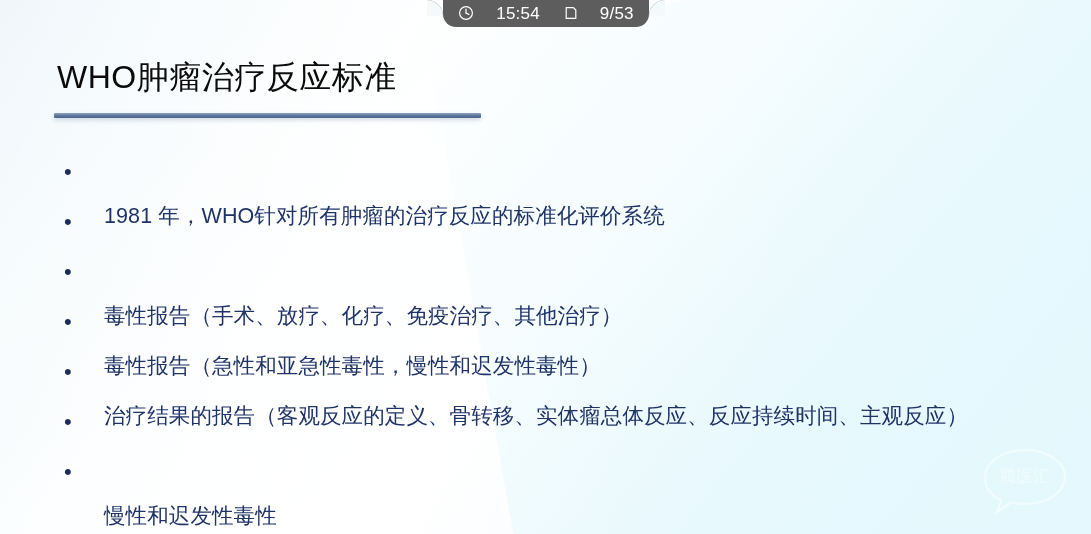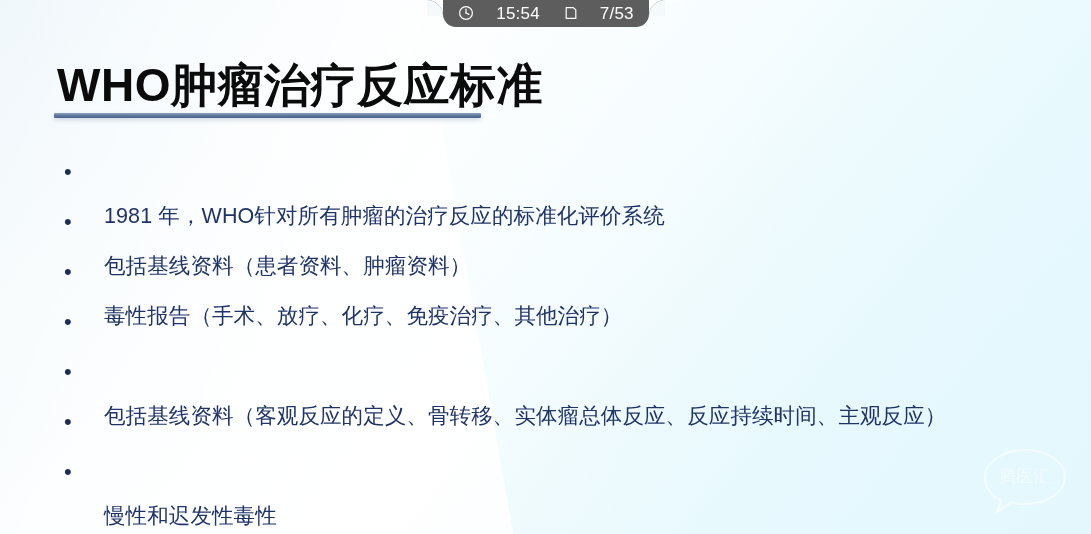--- a/index.html
+++ b/index.html
@@ -105,22 +105,22 @@
 
   .status-icon { display: inline-flex; align-items: center; }
   .status-text { line-height: 1; font-family: "Liberation Sans", sans-serif; }
   .status-time { margin-right: 2px; }
 
   
   .title {
     position: absolute;
     left: 57px;
     top: 60px;
-    font-size: 46px;
-    font-weight: bold;
+    font-size: 32px;
+    font-weight: normal;
     color: #0b0b0b;
     letter-spacing: 0.5px;
     line-height: 1.1;
     white-space: nowrap;
     z-index: 10;
   }
   .title-rule {
     position: absolute;
     left: 54px;
     top: 113px;
@@ -193,46 +193,46 @@
           <line x1="8" y1="8" x2="8" y2="4.2" stroke="#ffffff" stroke-width="1.2" stroke-linecap="round"></line>
           <line x1="8" y1="8" x2="10.8" y2="9.4" stroke="#ffffff" stroke-width="1.2" stroke-linecap="round"></line>
         </svg>
       </span>
       <span class="status-text status-time">15:54</span>
       <span class="status-icon">
         <svg width="14" height="16" viewBox="0 0 14 16">
           <path d="M2.2 2.6 h7.2 l2.4 2.4 v8.4 h-9.6 z" fill="none" stroke="#ffffff" stroke-width="1.2" stroke-linejoin="round"></path>
         </svg>
       </span>
-      <span class="status-text">7/53</span>
+      <span class="status-text">9/53</span>
     </div>
   </div>
 
   <div class="title">WHO肿瘤治疗反应标准</div>
   <div class="title-rule"></div>
 
   <div class="bullets">
     <div class="bullet-row">
       <span class="bullet-dot">•</span>
       <span class="bullet-text">1981 年，WHO针对所有肿瘤的治疗反应的标准化评价系统</span>
     </div>
     <div class="bullet-row">
       <span class="bullet-dot">•</span>
-      <span class="bullet-text">包括基线资料（患者资料、肿瘤资料）</span>
     </div>
     <div class="bullet-row">
       <span class="bullet-dot">•</span>
       <span class="bullet-text">毒性报告（手术、放疗、化疗、免疫治疗、其他治疗）</span>
     </div>
     <div class="bullet-row">
       <span class="bullet-dot">•</span>
-    </div>
-    <div class="bullet-row">
-      <span class="bullet-dot">•</span>
-      <span class="bullet-text">包括基线资料（客观反应的定义、骨转移、实体瘤总体反应、反应持续时间、主观反应）</span>
+      <span class="bullet-text">毒性报告（急性和亚急性毒性，慢性和迟发性毒性）</span>
+    </div>
+    <div class="bullet-row">
+      <span class="bullet-dot">•</span>
+      <span class="bullet-text">治疗结果的报告（客观反应的定义、骨转移、实体瘤总体反应、反应持续时间、主观反应）</span>
     </div>
     <div class="bullet-row">
       <span class="bullet-dot">•</span>
     </div>
     <div class="bullet-row">
       <span class="bullet-dot">•</span>
       <span class="bullet-text">慢性和迟发性毒性</span>
     </div>
   </div>
 

